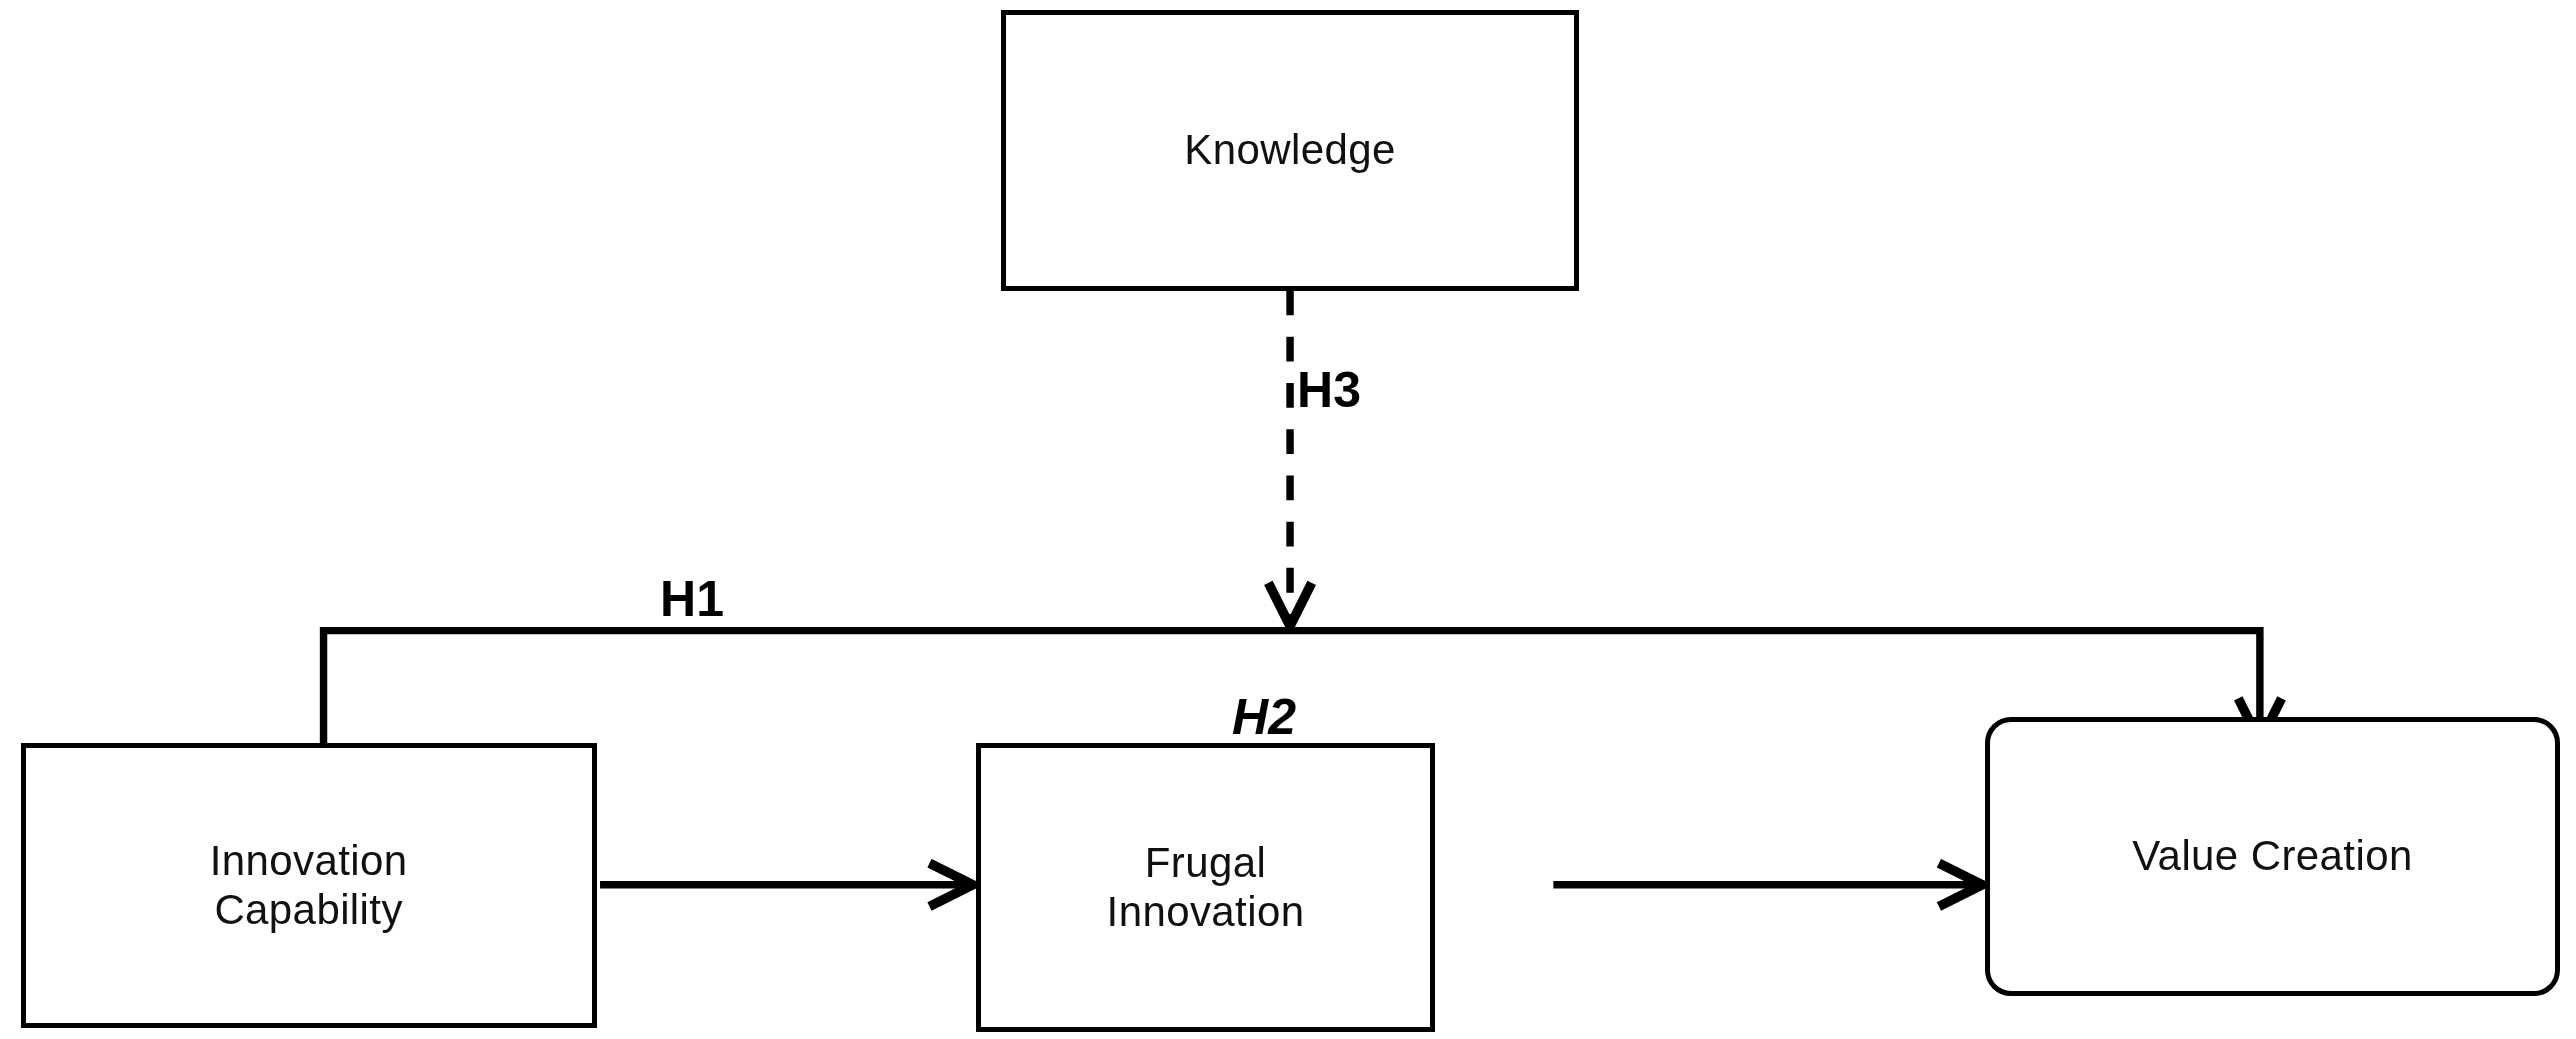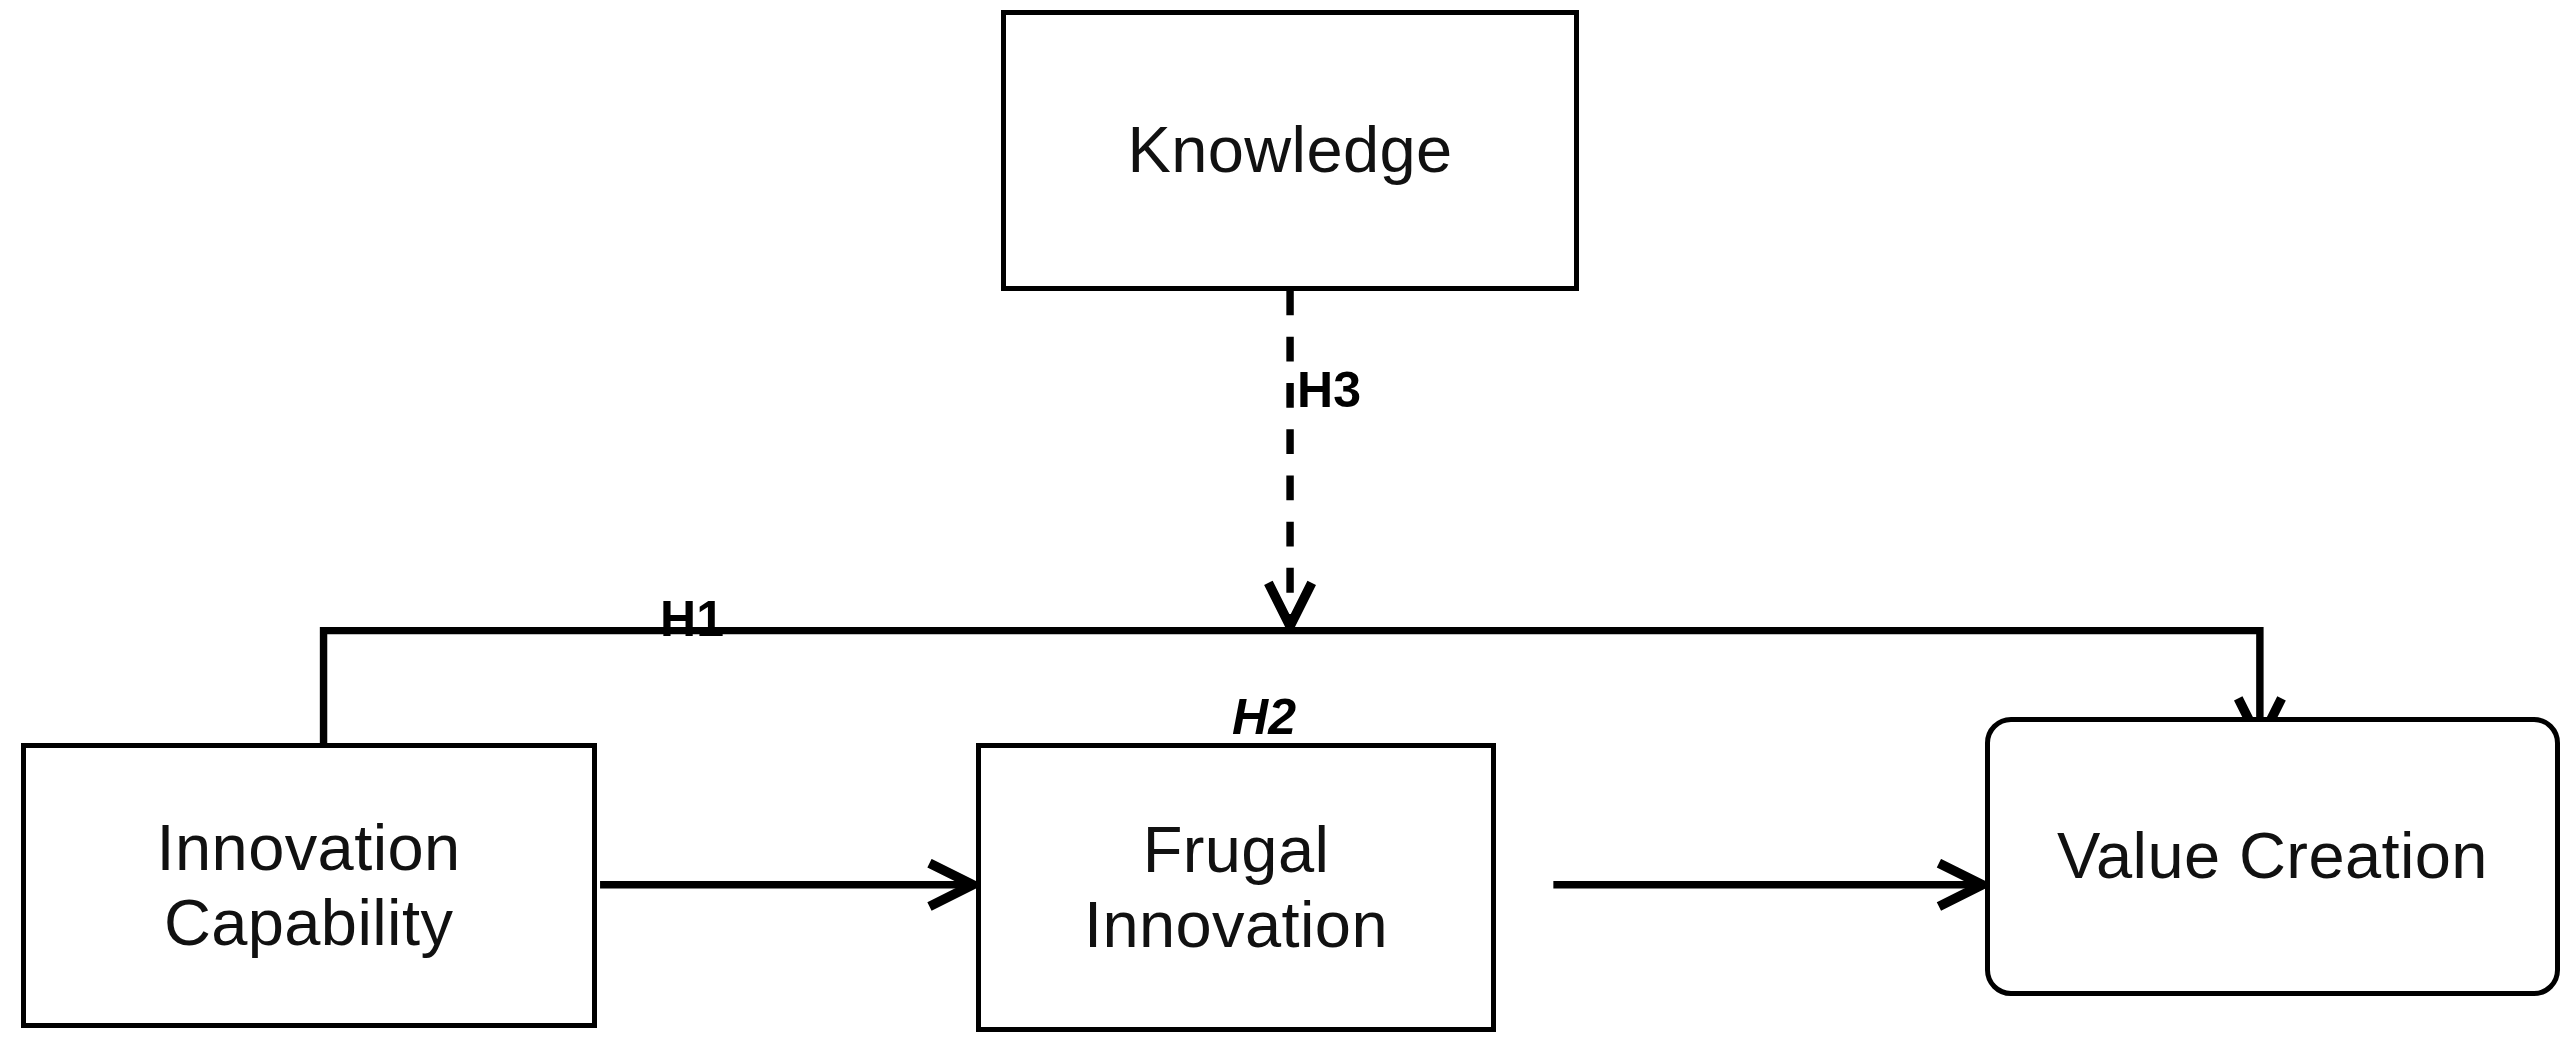--- a/index.html
+++ b/index.html
@@ -33,21 +33,21 @@
     border: 5.8px solid #000000;
     display: flex;
     flex-direction: column;
     align-items: center;
     justify-content: center;
     text-align: center;
   }
   .node-label {
     font-family: "Liberation Sans", sans-serif;
     font-weight: 400;
-    font-size: 65px;
+    font-size: 42px;
     line-height: 1.15;
     color: #111111;
     letter-spacing: 0.4px;
     white-space: nowrap;
   }
   .hyp-label {
     position: absolute;
     font-family: "Liberation Sans", sans-serif;
     font-weight: bold;
     font-size: 50px;
@@ -83,29 +83,29 @@
 
   <div class="node-box" style="left:1001px; top:10px; width:578px; height:281px;">
     <span class="node-label">Knowledge</span>
   </div>
 
   <div class="node-box" style="left:20.6px; top:743px; width:576px; height:285px;">
     <span class="node-label">Innovation</span>
     <span class="node-label">Capability</span>
   </div>
 
-  <div class="node-box" style="left:976px; top:743px; width:520px; height:289px;text-align:right;">
+  <div class="node-box" style="left:976px; top:743px; width:459px; height:289px;text-align:right;">
     <span class="node-label">Frugal</span>
     <span class="node-label">Innovation</span>
   </div>
 
   <div class="node-box" style="left:1985px; top:717px; width:575px; height:279px;border-radius:26px;">
     <span class="node-label">Value Creation</span>
   </div>
 
-  <span class="hyp-label" style="left:692px; top:594px;">H1</span>
+  <span class="hyp-label" style="left:692px; top:574px;">H1</span>
 
   <span class="hyp-label" style="left:1264px; top:692px;font-style:italic;">H2</span>
 
   <span class="hyp-label" style="left:1329px; top:365px;text-align:right;">H3</span>
 
 </div>
 
 
 </body></html>

